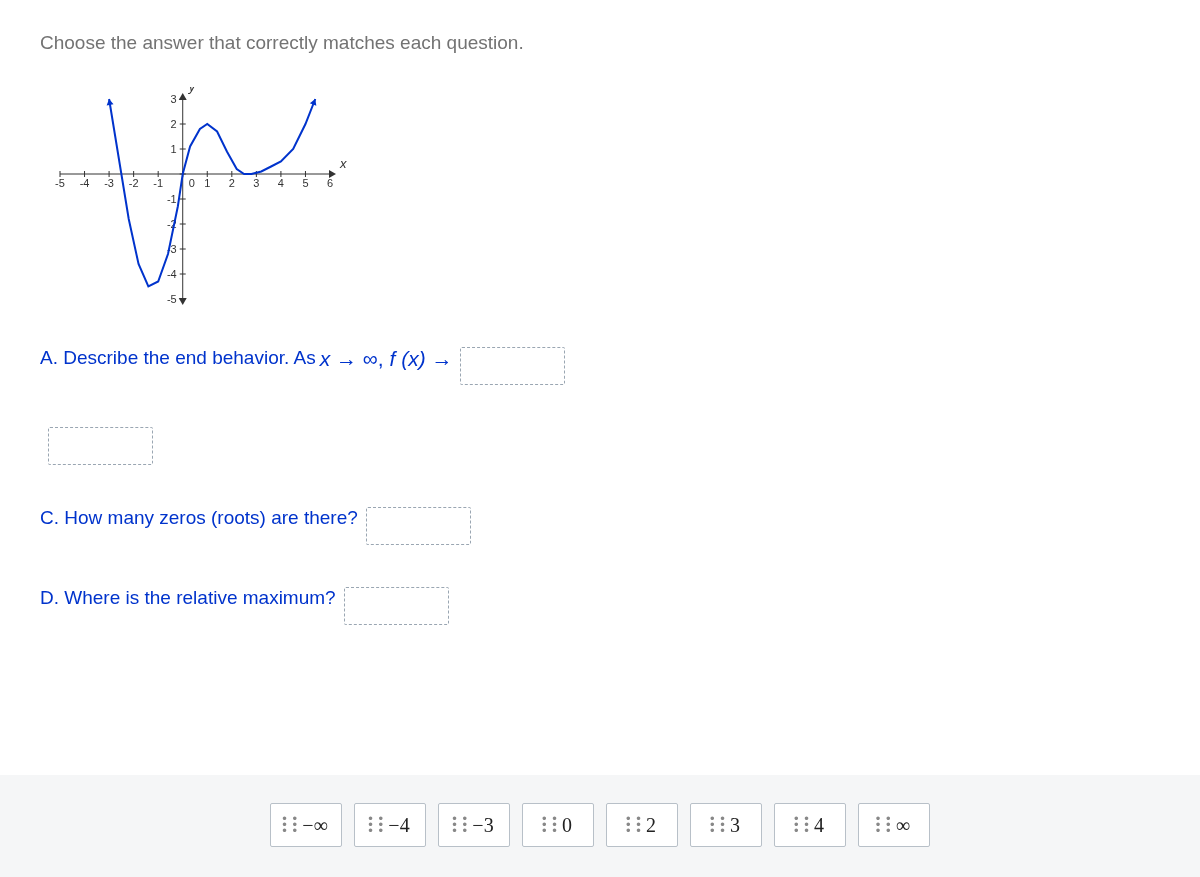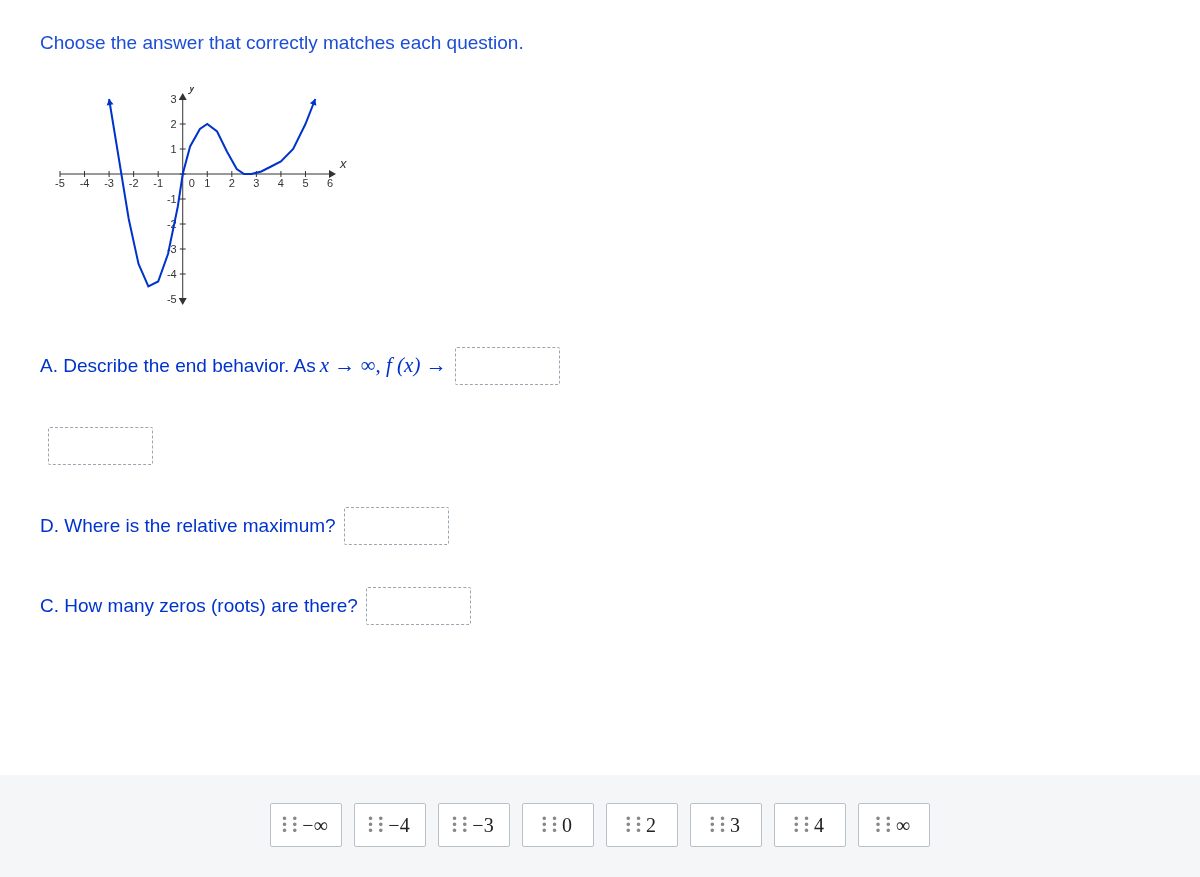--- a/index.html
+++ b/index.html
@@ -13,51 +13,50 @@
     width: 1200px;
     margin: 0 auto;
     background: #fff;
     position: relative;
     min-height: 877px;
   }
   .content {
     padding: 30px 40px 0 40px;
   }
   .intro {
-    color: #1d4ed8;
+    color: #737373;
     font-size: 19px;
     line-height: 1.4;
     margin-bottom: 30px;
   }
   .chart-wrap {
     margin: 10px 0 30px 0;
     width: 310px;
     height: 230px;
   }
   svg.chart { display: block; }
   .tick-label { font-size: 11px; fill: #333; font-family: Arial, sans-serif; }
   .axis-label { font-size: 13px; fill: #333; font-family: Arial, sans-serif; }
   .chart-curve { fill: none; stroke: #0033cc; stroke-width: 2; }
   .chart-axis { stroke: #333; stroke-width: 1; }
   .chart-tick { stroke: #333; stroke-width: 1; }
   .chart-arrow { fill: #333; }
 
   .question-row {
     display: flex;
-    align-items: center;
     margin: 26px 0 42px 0;
     flex-wrap: wrap;
   }
   .q-text {
     color: #0033cc;
     font-size: 19px;
     white-space: nowrap;
   }
   .q-math {
-    font-family: Liberation Serif, serif;
+    font-family: Liberation Sans, sans-serif;
     color: #0033cc;
     font-size: 21px;
     font-style: normal;
     margin-left: 4px;
   }
   .q-math .var { font-style: italic; }
   .drop-slot {
     display: inline-block;
     min-width: 105px;
     height: 38px;
@@ -175,26 +174,26 @@
         <span class="var">x</span><span> → ∞, </span><span class="var">f (x)</span><span> →</span>
       </span>
       <span class="drop-slot"></span>
     </div>
 
     <div class="question-row">
       <span class="drop-slot"></span>
     </div>
 
     <div class="question-row">
+      <span class="q-text">C. How many zeros (roots) are there?</span>
+      <span class="drop-slot"></span>
+    </div>
+
+    <div class="question-row">
       <span class="q-text">D. Where is the relative maximum?</span>
-      <span class="drop-slot"></span>
-    </div>
-
-    <div class="question-row">
-      <span class="q-text">C. How many zeros (roots) are there?</span>
       <span class="drop-slot"></span>
     </div>
 
   </div>
 
   <div class="answer-bank">
     
   <div class="tile">
         <span class="grip"></span>
         <span>−∞</span>

